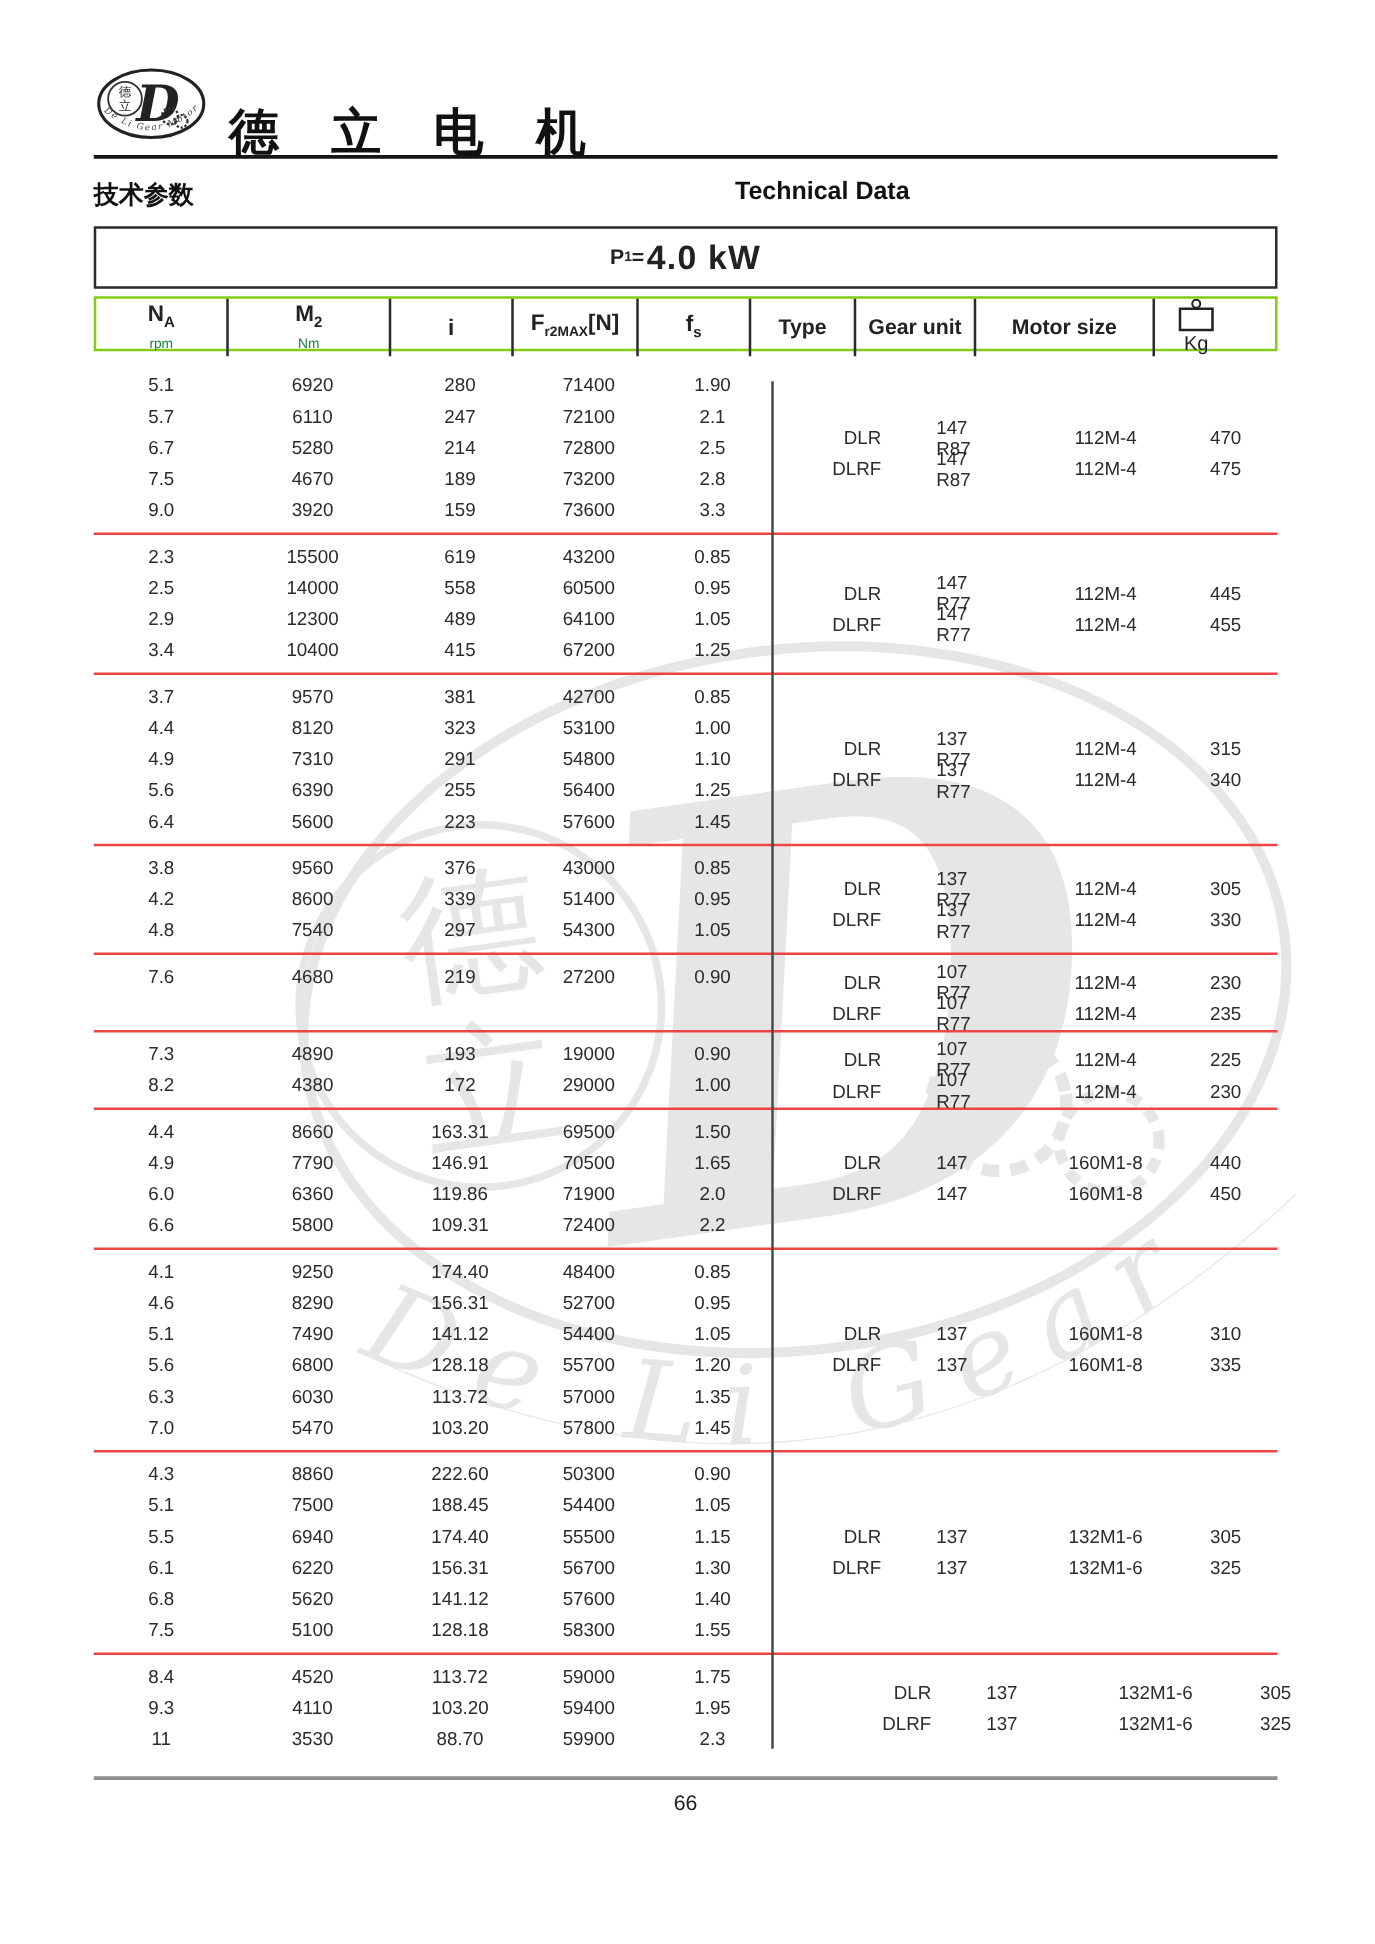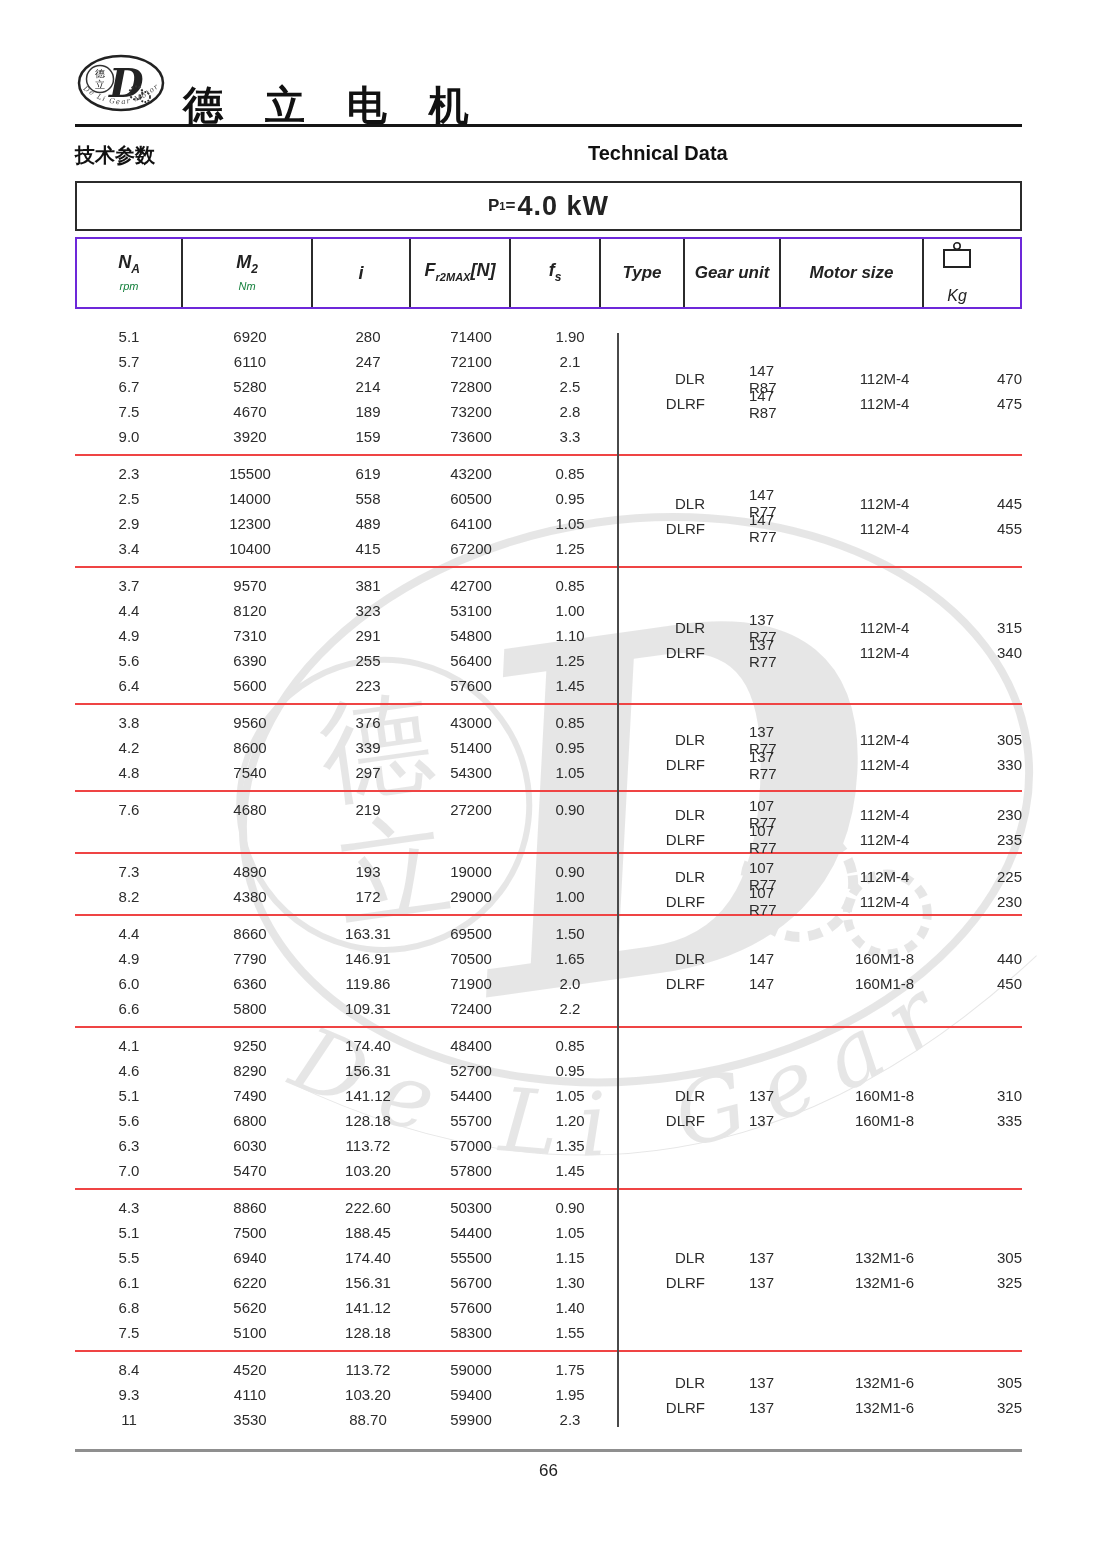--- a/index.html
+++ b/index.html
@@ -27,45 +27,45 @@
   
   .power-box { height:50px; border:2px solid #2b2b2b; display:flex; align-items:center;
                justify-content:center; margin-bottom:6px; }
   .power-box .p  { font-size:17px; font-weight:bold; }
   .power-box sub { font-size:11px; font-weight:bold; }
   .power-box .eq { font-size:17px; font-weight:bold; }
   .power-box .val{ font-size:27px; font-weight:800; letter-spacing:1px; margin-left:2px; }
 
   
   .thead { display:grid; grid-template-columns:104px 130px 98px 100px 90px 84px 96px 143px 68px;
-           height:72px; border:2px solid #6d28d9;font-style:italic; }
+           height:44px; border:2px solid #84cc16; }
   .th { display:flex; flex-direction:column; align-items:center; justify-content:center; }
   .th + .th { border-left:2px solid #2b2b2b; }
   .th-main { font-size:18px; font-weight:bold; line-height:20px; }
   .th-main sub { font-size:12px; font-weight:bold; }
   .th-main sub.fr-sub { font-size:11px; }
   .th-unit { font-size:11px; line-height:15px; color:#15803d; }
   .th-label { font-size:17px; font-weight:bold; }
-  .th-kg .th-label { font-size:16px; font-weight:normal; margin-top:18px; }
+  .th-kg .th-label { font-size:16px; font-weight:normal; margin-top:1px; }
   .kg-icon { display:block; }
 
   
   .tbody { position:relative; padding-top:10px; font-size:15px; color:#2c2c2c; }
   .center-divider { position:absolute; left:542px; top:24px; bottom:10px; width:2px; background:#4a4a4a; }
   .block { display:flex; padding:5px 0; border-bottom:2px solid #ef4444; }
-  .block:last-child { border-bottom:none; }
+  .block:last-child { border-bottom:none;gap:40px; }
   .block-left { width:542px; }
   .lrow { display:grid; grid-template-columns:108px 134px 102px 104px 94px; height:25px; align-items:center; }
   .lrow span { text-align:center; }
   .block-right { width:405px; display:flex; flex-direction:column; justify-content:center; }
   .vrow { display:grid; grid-template-columns:88px 100px 147px 70px; height:25px; align-items:center; }
   .vrow .type  { text-align:right; padding-left:36px; }
   .vrow .gear  { text-align:left; padding-left:44px; }
   .vrow .motor { text-align:center; padding-left:12px; }
-  .vrow .kg    { text-align:right; padding-left:16px; }
+  .vrow .kg    { text-align:left; padding-left:16px; }
 
   
   .bottom-rule { height:3px; background:#8f8f8f; margin-top:12px; }
   .page-num { text-align:center; margin-top:9px; font-size:17px; color:#222; }
 </style>
 </head>
 <body>
 
 <div class="page">
 

